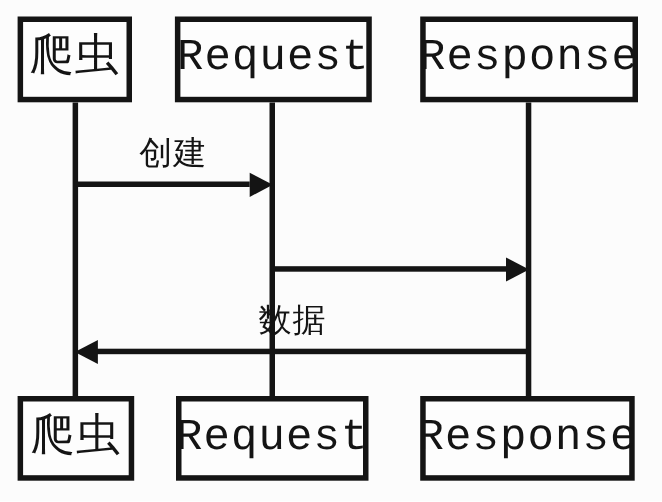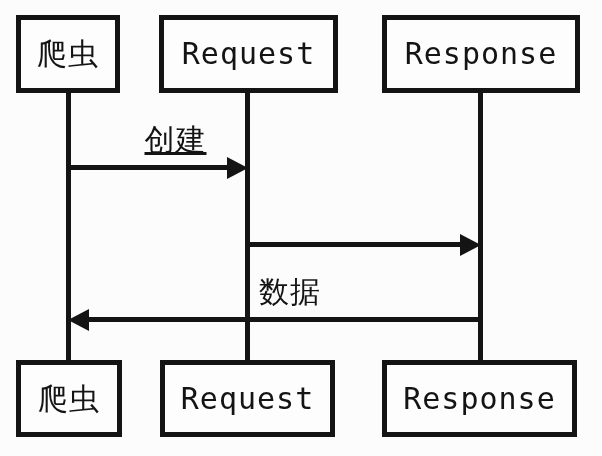--- a/index.html
+++ b/index.html
@@ -20,24 +20,25 @@
     position: absolute;
     box-sizing: border-box;
     border: 5px solid #141414;
     background: #fdfdfd;
     display: flex;
     align-items: center;
     justify-content: center;
     z-index: 2;
   }
   .actor-label {
-    font-size: 30px;
+    font-size: 40px;
     line-height: 1;
     letter-spacing: 1px;
     white-space: nowrap;
+    font-family: Liberation Mono, monospace;
   }
   .lifeline {
     position: absolute;
     width: 5px;
     background: #141414;
     top: 93px;
     height: 267px;
     z-index: 1;
   }
   .msg-line {
@@ -81,31 +82,31 @@
   .box-crawler-bot   { left: 16px;  top: 360px; width: 106px; height: 77px; }
   .box-request-bot   { left: 160px; top: 360px; width: 175px; height: 77px; }
   .box-response-bot  { left: 382px; top: 360px; width: 195px; height: 77px; }
 
   
   .lifeline-crawler  { left: 66px; }
   .lifeline-request  { left: 245px; }
   .lifeline-response { left: 478px; }
 
   
-  .msg1-label { left: 86px;  top: 123px; width: 179px; text-decoration: underline; }
+  .msg1-label { left: 68px;  top: 123px; width: 179px; }
   .msg1-line  { left: 68px;  top: 165px; width: 159px; }
   .msg1-head  { left: 227px; top: 157px; }
 
   
   .msg2-label { left: 247px; top: 200px; width: 233px; }
   .msg2-line  { left: 247px; top: 242px; width: 213px; }
   .msg2-head  { left: 460px; top: 234px; }
 
   
-  .msg3-label { left: 84px;  top: 275px; width: 412px; }
+  .msg3-label { left: 60px;  top: 275px; width: 412px; }
   .msg3-line  { left: 88px;  top: 317px; width: 392px; }
   .msg3-head  { left: 68px;  top: 309px; }
 </style>
 </head>
 <body>
 
 <div class="stage">
 
   <div class="actor-box box-crawler-top">
     <span class="actor-label">爬虫</span>

